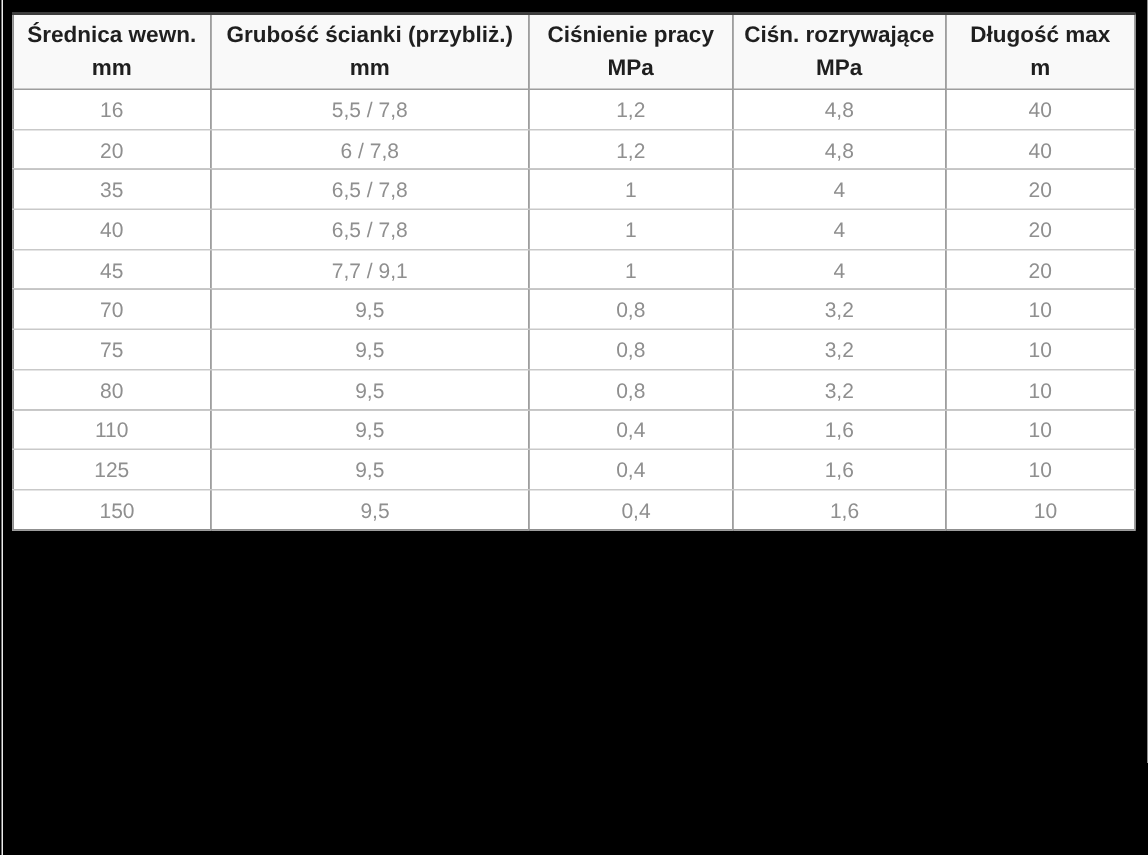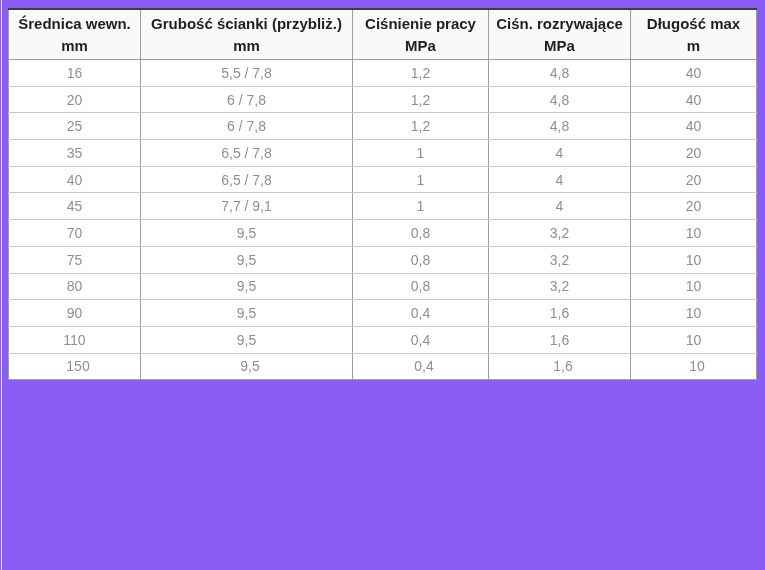--- a/index.html
+++ b/index.html
@@ -8,21 +8,21 @@
     background: #ffffff;
     width: 765px;
     height: 570px;
     overflow: hidden;
     font-family: "Liberation Sans", sans-serif;
   }
   .page {
     position: relative;
     width: 765px;
     height: 570px;
-    background: #8b5cf6;
+    background: #000000;
   }
   .container-edge {
     position: absolute;
     left: 1px;
     top: 0;
     width: 0;
     height: 570px;
     border-left: 1px solid #ececec;
   }
   table.spec-table {
@@ -116,27 +116,20 @@
           <td>40</td>
         </tr>
         <tr>
           <td>20</td>
           <td>6 / 7,8</td>
           <td>1,2</td>
           <td>4,8</td>
           <td>40</td>
         </tr>
         <tr>
-          <td>25</td>
-          <td>6 / 7,8</td>
-          <td>1,2</td>
-          <td>4,8</td>
-          <td>40</td>
-        </tr>
-        <tr>
           <td>35</td>
           <td>6,5 / 7,8</td>
           <td>1</td>
           <td>4</td>
           <td>20</td>
         </tr>
         <tr>
           <td>40</td>
           <td>6,5 / 7,8</td>
           <td>1</td>
@@ -165,28 +158,28 @@
           <td>10</td>
         </tr>
         <tr>
           <td>80</td>
           <td>9,5</td>
           <td>0,8</td>
           <td>3,2</td>
           <td>10</td>
         </tr>
         <tr>
-          <td>90</td>
+          <td>110</td>
           <td>9,5</td>
           <td>0,4</td>
           <td>1,6</td>
           <td>10</td>
         </tr>
         <tr>
-          <td>110</td>
+          <td>125</td>
           <td>9,5</td>
           <td>0,4</td>
           <td>1,6</td>
           <td>10</td>
         </tr>
         <tr>
           <td>150</td>
           <td>9,5</td>
           <td>0,4</td>
           <td>1,6</td>

